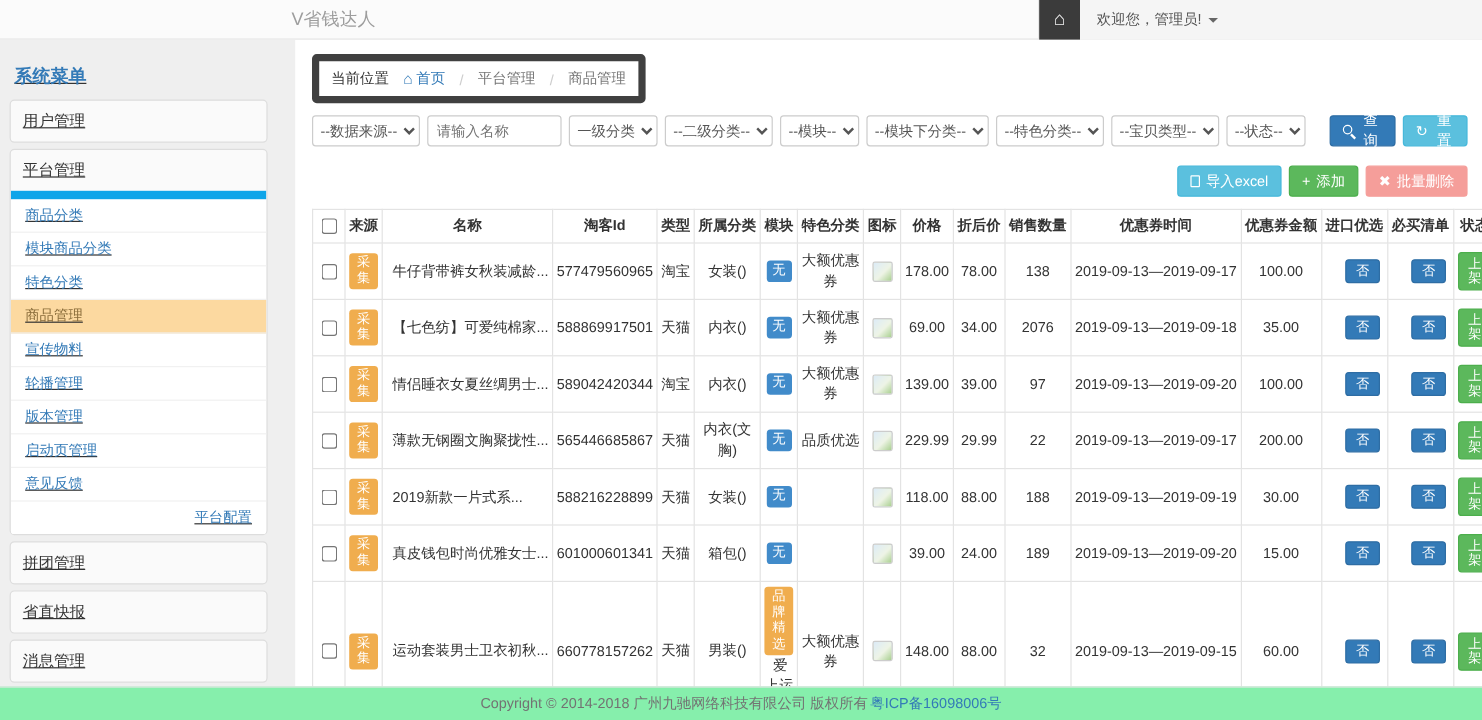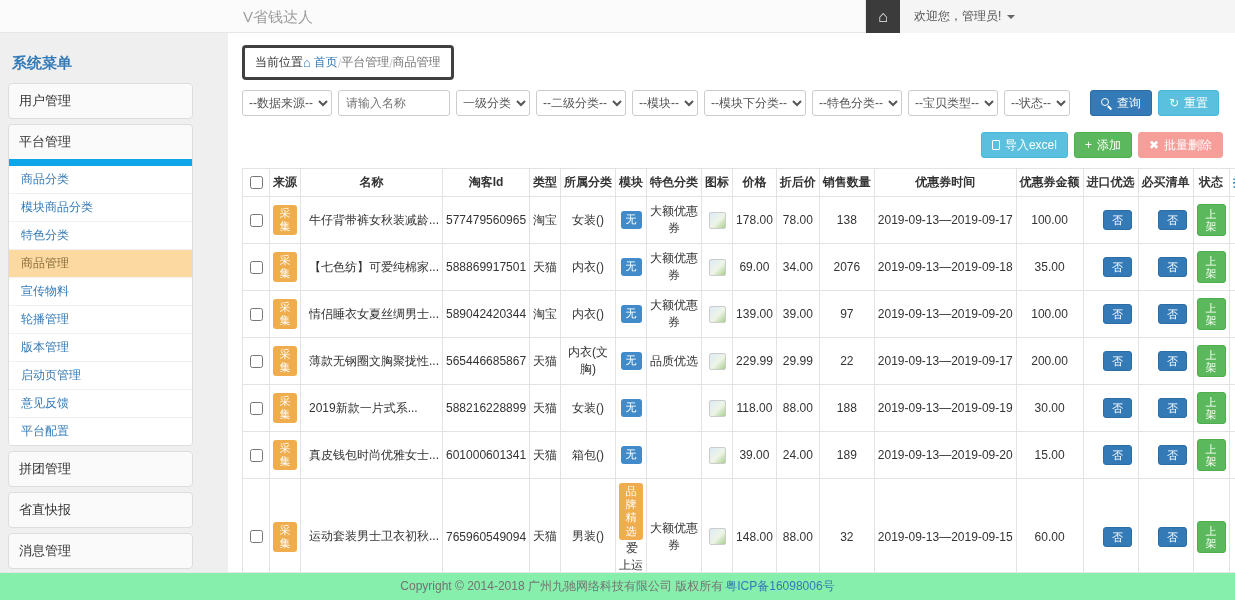--- a/index.html
+++ b/index.html
@@ -13,33 +13,33 @@
   
   .topbar { height: 33px; background: #fbfbfb; border-bottom: 1px solid #e7e7e7; position: relative; }
   .brand { position: absolute; left: 243px; top: 0; line-height: 33px; font-size: 15px; color: #9d9d9d; }
   .topbar-right { position: absolute; right: 0; top: 0; height: 33px; display: flex; background: #f5f5f5; width: 370px; border-left: 1px solid #e7e7e7; }
   .home-btn { width: 34px; height: 100%; background: #3b3b3b; color: #f0f0f0; display: flex; align-items: center; justify-content: center; font-size: 16px; cursor: pointer; }
   .welcome { display: flex; align-items: center; gap: 6px; padding-left: 14px; color: #555; cursor: pointer; }
   .caret { width: 0; height: 0; border-left: 4px solid transparent; border-right: 4px solid transparent; border-top: 4px solid #666; display: inline-block; }
 
   
   .layout { display: flex; align-items: stretch; height: 539px; }
-  .sidebar { width: 185px; margin: 15px 16px 0 8px; flex: none; }
+  .sidebar { width: 215px; margin: 15px 4px 0 8px; flex: none; text-decoration: underline; }
   .sidebar-title { color: var(--primary); font-size: 15px; font-weight: bold; padding: 6px 4px 10px 4px; }
   .menu-group { background: #fafafa; border: 1px solid #ddd; border-radius: 4px; margin-bottom: 5px; overflow: hidden; }
   .menu-group-header { padding: 8px 10px; color: #333; cursor: pointer; font-size: 13px; }
   .menu-sub { background: #fff; border-top: 7px solid #0ea5e9; }
   .menu-sub-item { padding: 5px 12px; color: var(--link); border-bottom: 1px solid #f1f1f1; cursor: pointer; font-size: 12px; }
-  .menu-sub-item:last-child { border-bottom: none; }
+  .menu-sub-item:last-child { border-bottom: none; text-align: right; }
   .menu-sub-item.active { background: var(--sidebar-active-bg); color: var(--sidebar-active-text); }
 
   .main { flex: 1; background: #fff; margin-left: 19px; padding: 12px 12px 0 14px; height: 100%; overflow: hidden; }
 
   
-  .breadcrumb { display: inline-flex; align-items: flex-end; gap: 0; border: 3px solid #404040; border-radius: 4px; padding: 6px 10px; background: #fff; }
+  .breadcrumb { display: inline-flex; align-items: flex-end; gap: 12px; border: 6px solid #404040; border-radius: 4px; padding: 6px 10px; background: #fff; }
   .bc-label { color: #333; }
   .bc-home { color: var(--link); cursor: pointer; display: inline-flex; gap: 3px; align-items: center; }
   .bc-home-icon { font-size: 13px; }
   .bc-sep { color: #ccc; }
   .bc-item { color: #777; }
 
   
   .filters { display: flex; align-items: center; gap: 6px; margin-top: 10px; }
   .filter-controls { display: contents; }
   select.filter-select, select.per-page {
@@ -328,21 +328,21 @@
             <td class="col-coupon_amount">15.00</td>
             <td class="col-imported"><button class="btn-xs btn-primary">否</button></td>
             <td class="col-must_buy"><button class="btn-xs btn-primary">否</button></td>
             <td class="col-status"><button class="btn-xs btn-success">上架</button></td>
             <td class="col-actions"><button class="btn-op btn-op-edit">✎</button><button class="btn-op btn-op-delete">✖</button></td>
           </tr>
           <tr class="data-row">
             <td class="col-checkbox"><input type="checkbox" style=""></td>
             <td class="col-source"><span class="badge badge-warning">采集</span></td>
             <td class="col-name">运动套装男士卫衣初秋...</td>
-            <td class="col-taoke_id">765960549094</td>
+            <td class="col-taoke_id">660778157262</td>
             <td class="col-type">天猫</td>
             <td class="col-category">男装()</td>
             <td class="col-module"><span class="badge badge-warning">品牌精选</span><span class="module-text">爱上运动</span></td>
             <td class="col-special">大额优惠券</td>
             <td class="col-icon"><span class="thumb"></span></td>
             <td class="col-price">148.00</td>
             <td class="col-discount">88.00</td>
             <td class="col-sales">32</td>
             <td class="col-coupon_time">2019-09-13—2019-09-15</td>
             <td class="col-coupon_amount">60.00</td>

